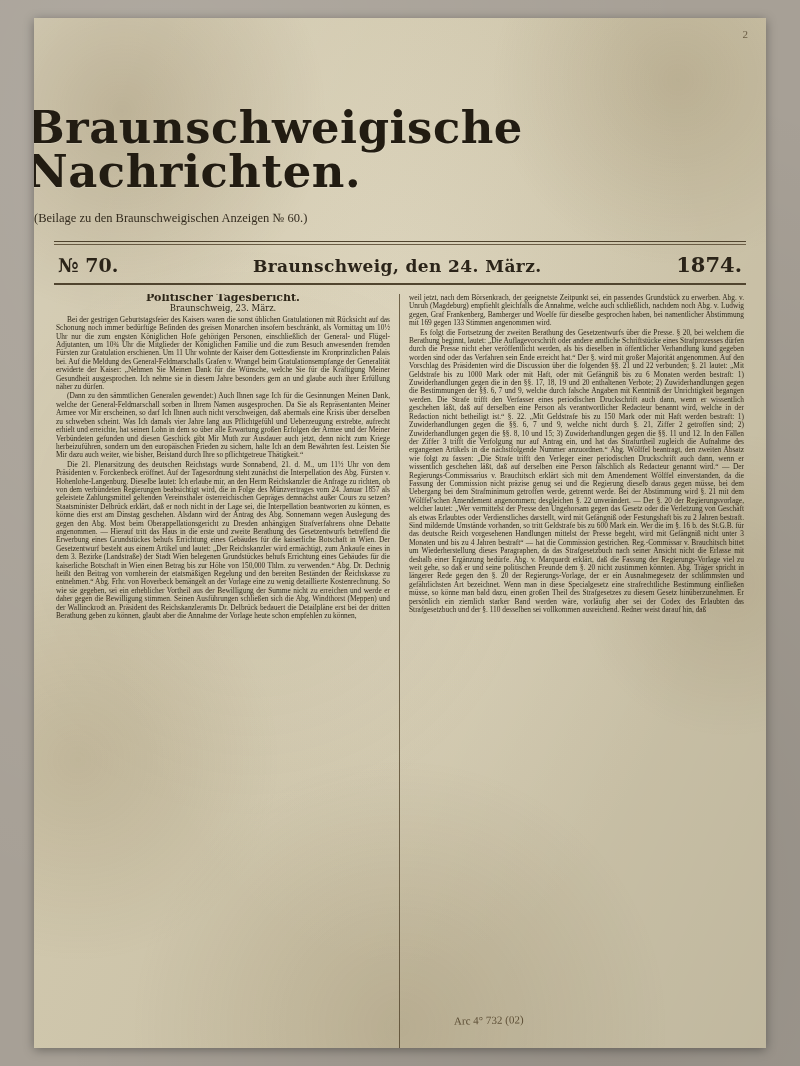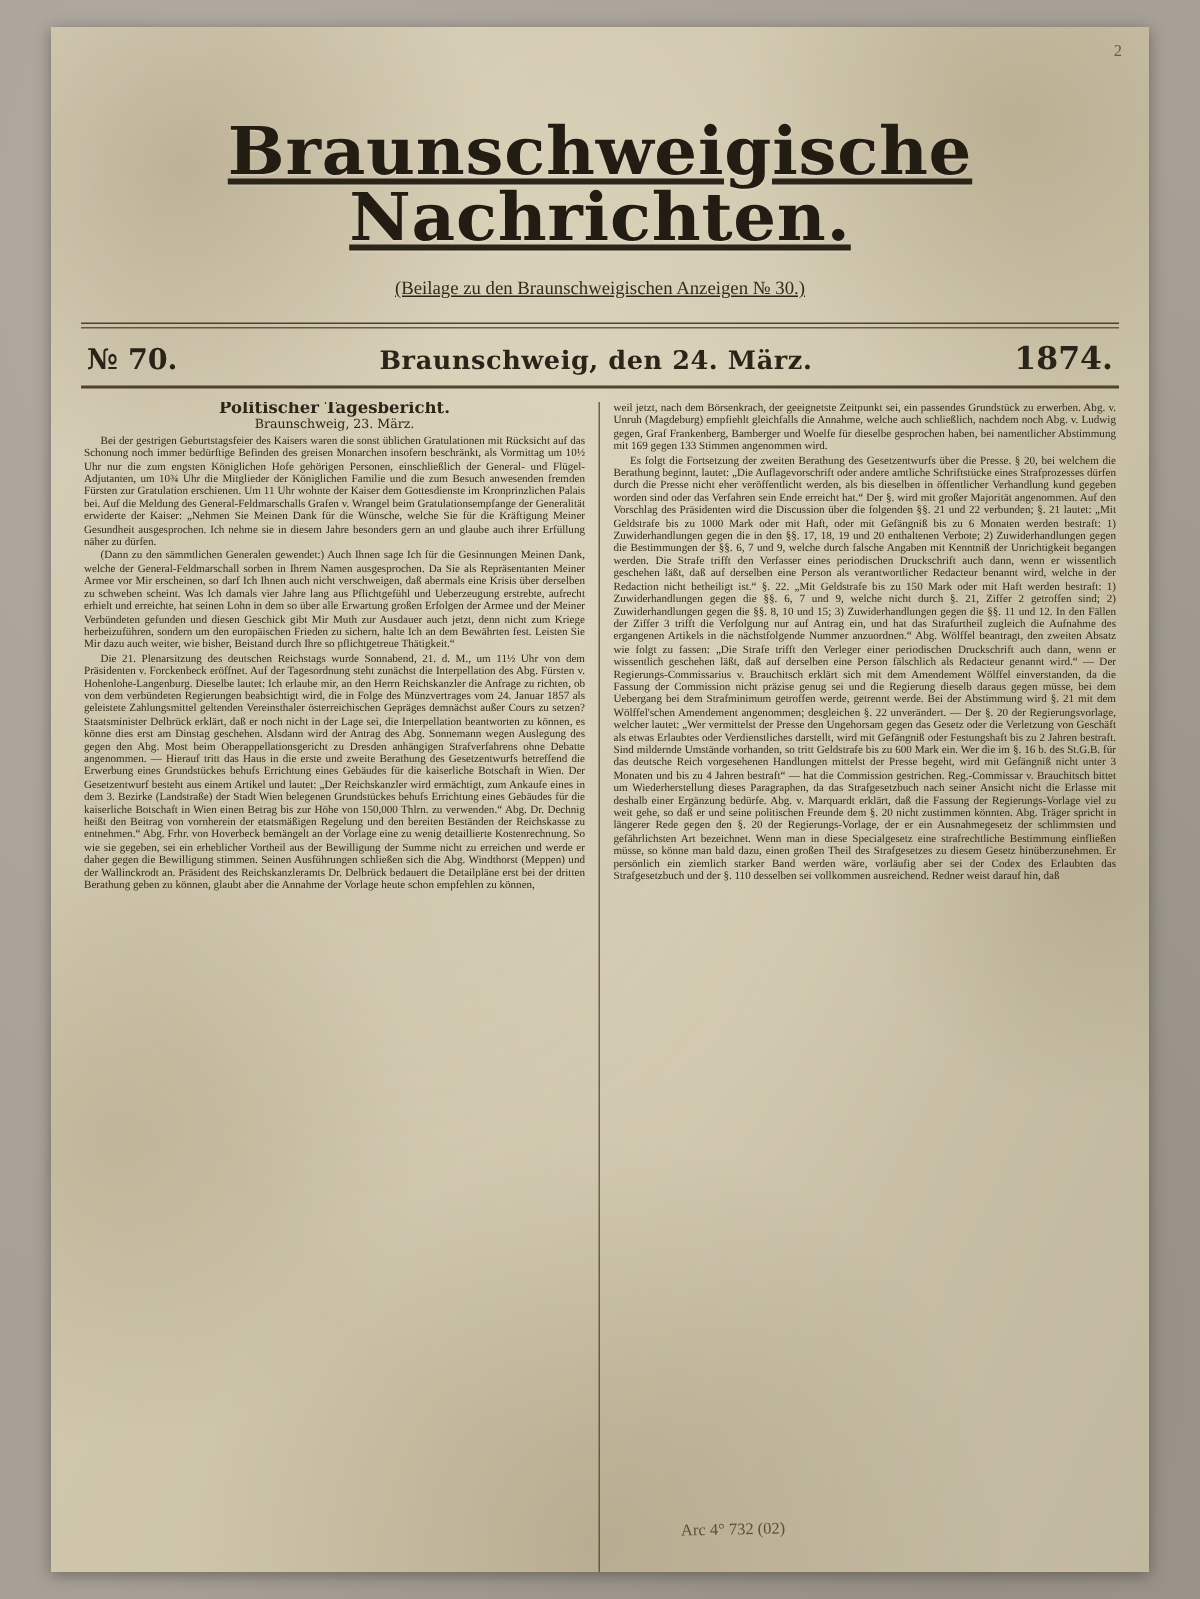--- a/index.html
+++ b/index.html
@@ -60,23 +60,22 @@
     right: 18px;
     top: 10px;
     font-family: "Liberation Serif", serif;
     font-size: 11px;
     color: #6a5c44;
   }
 
   
   .masthead {
     position: relative;
-    text-align: center;
-    padding-top: 62px;
-    text-decoration: underline;
+    text-align: left;
+    padding-top: 88px;
   }
   .masthead-title {
     font-family: "DejaVu Serif", serif;
     font-weight: bold;
     font-size: 44px;
     letter-spacing: 0.5px;
     line-height: 1;
     color: #221c12;
     transform: scaleX(1.02);
     text-shadow: 0 1px 0 rgba(255,255,255,0.18);
@@ -173,21 +172,21 @@
 </head>
 <body>
 
 <div id="page">
   <div id="sheet">
 
     <div class="page-corner-num">2</div>
 
     <div class="masthead">
       <div class="masthead-title">Braunschweigische Nachrichten.</div>
-      <div class="masthead-sub">(Beilage zu den Braunschweigischen Anzeigen № 30.)</div>
+      <div class="masthead-sub">(Beilage zu den Braunschweigischen Anzeigen № 60.)</div>
     </div>
 
     <div class="head-rule"></div>
     <div class="head-rule thin"></div>
 
     <div class="issue-line">
       <div class="issue-no">№ 70.</div>
       <div class="issue-place">Braunschweig, den 24. März.</div>
       <div class="issue-year">1874.</div>
     </div>

